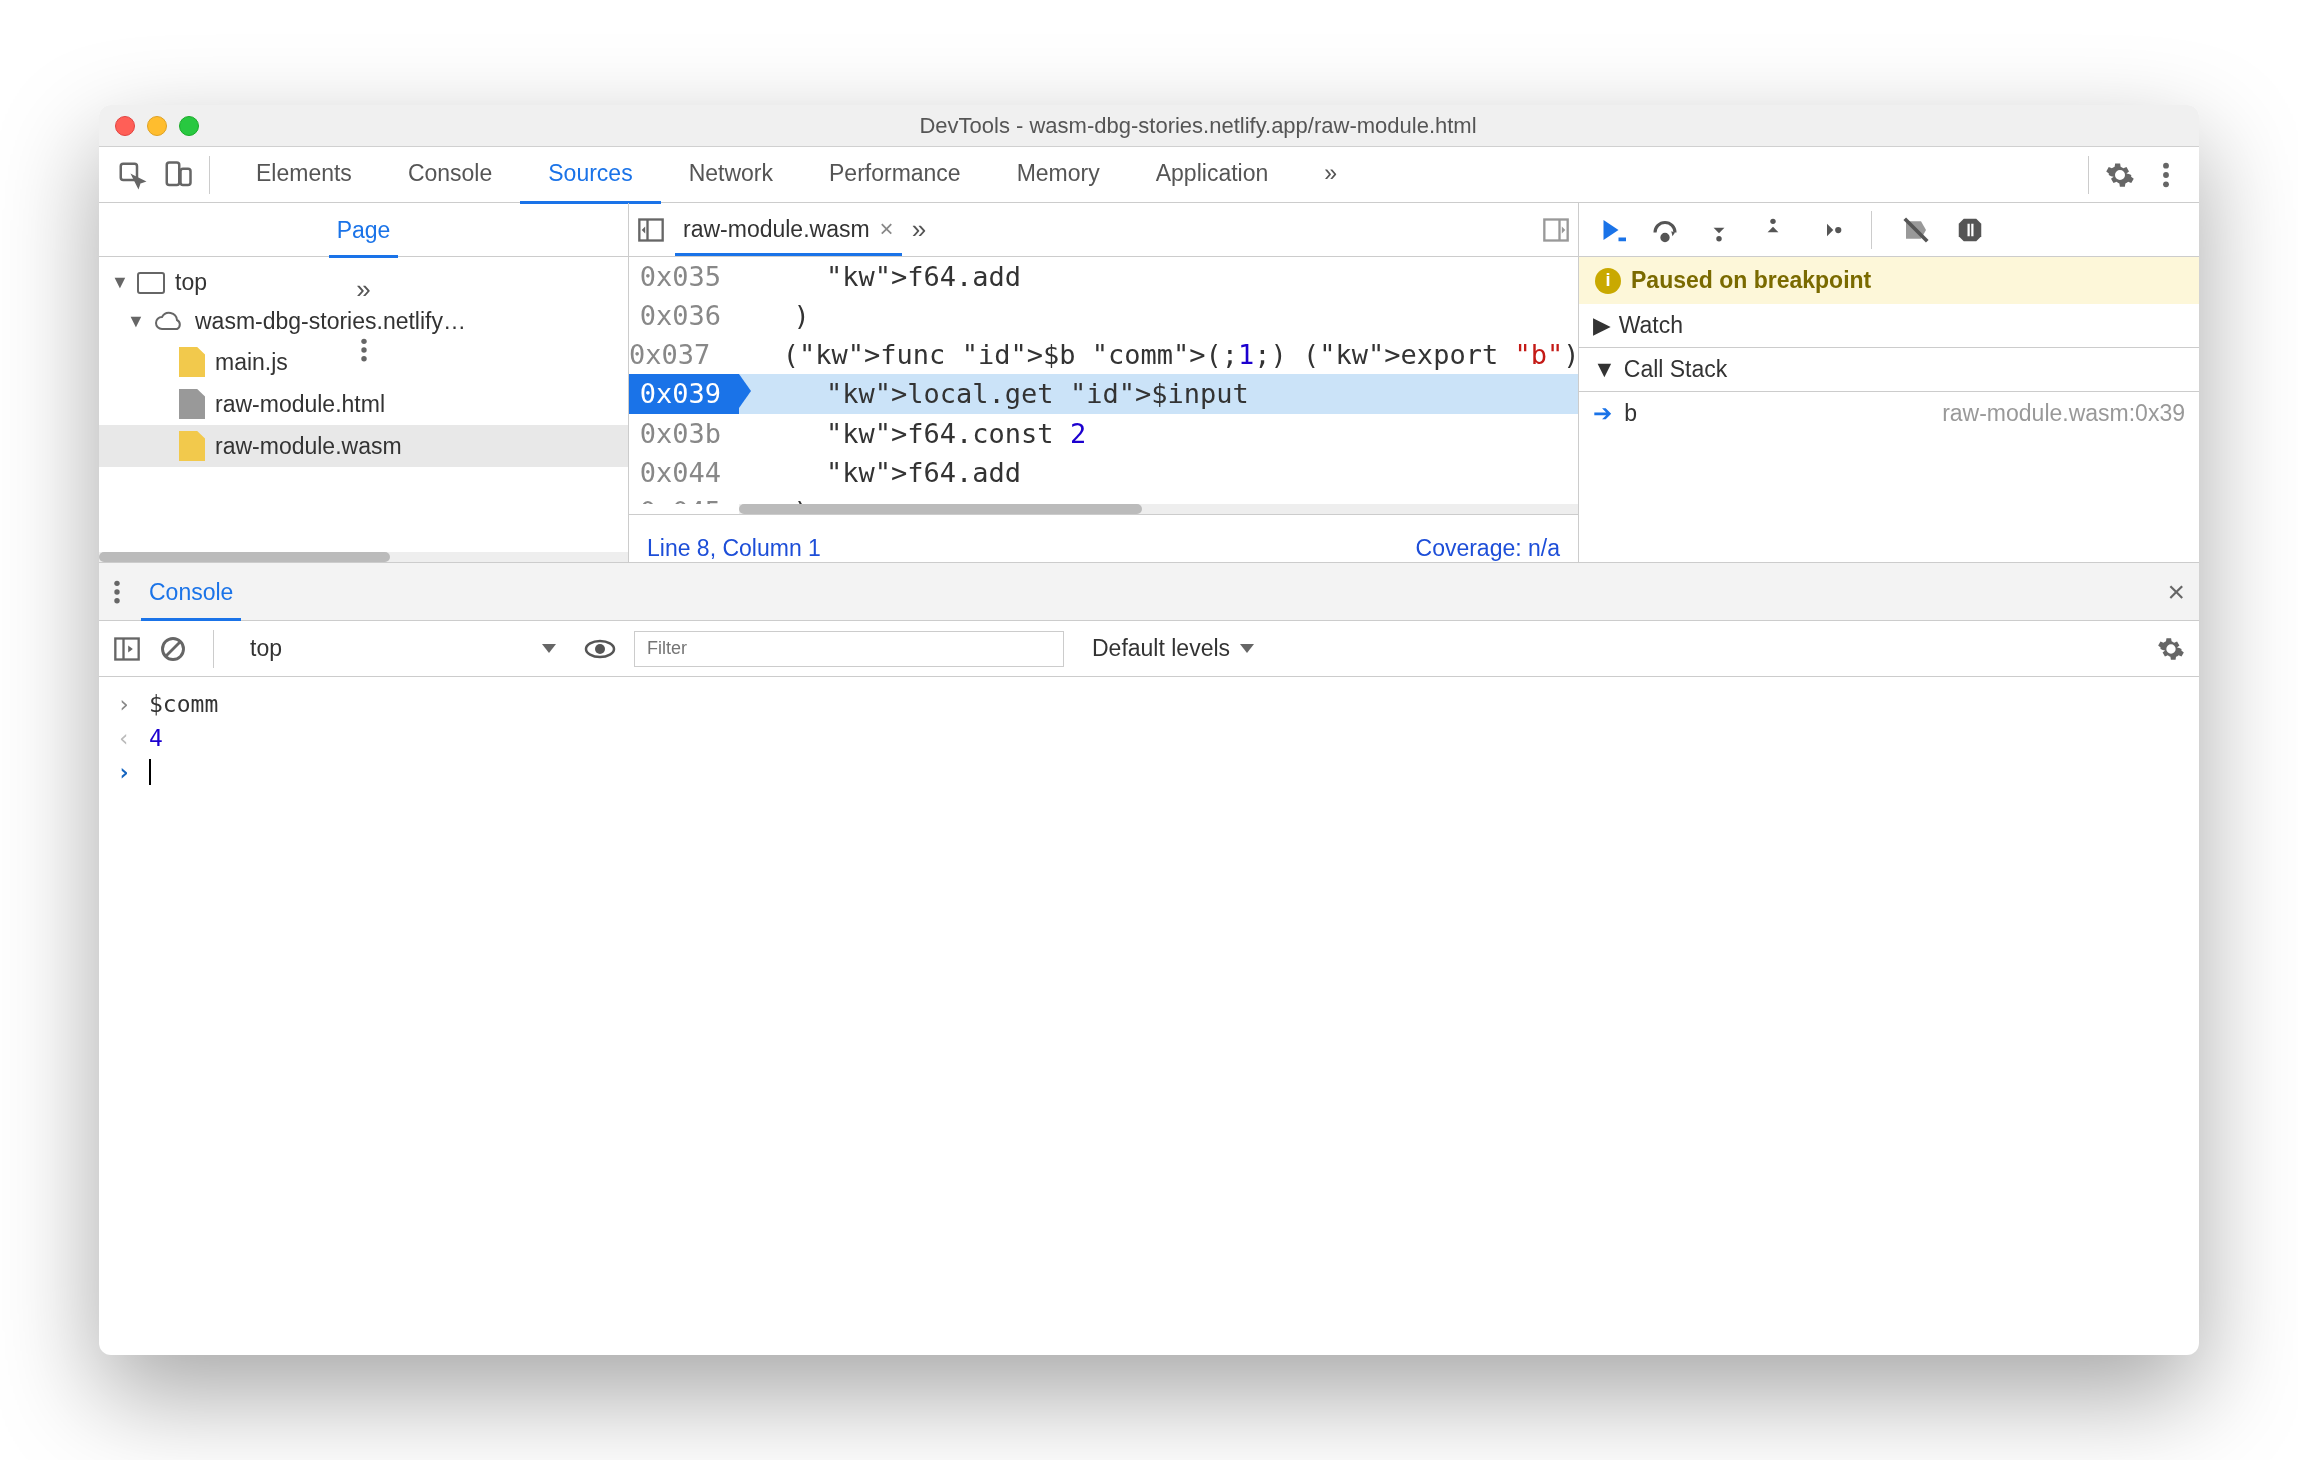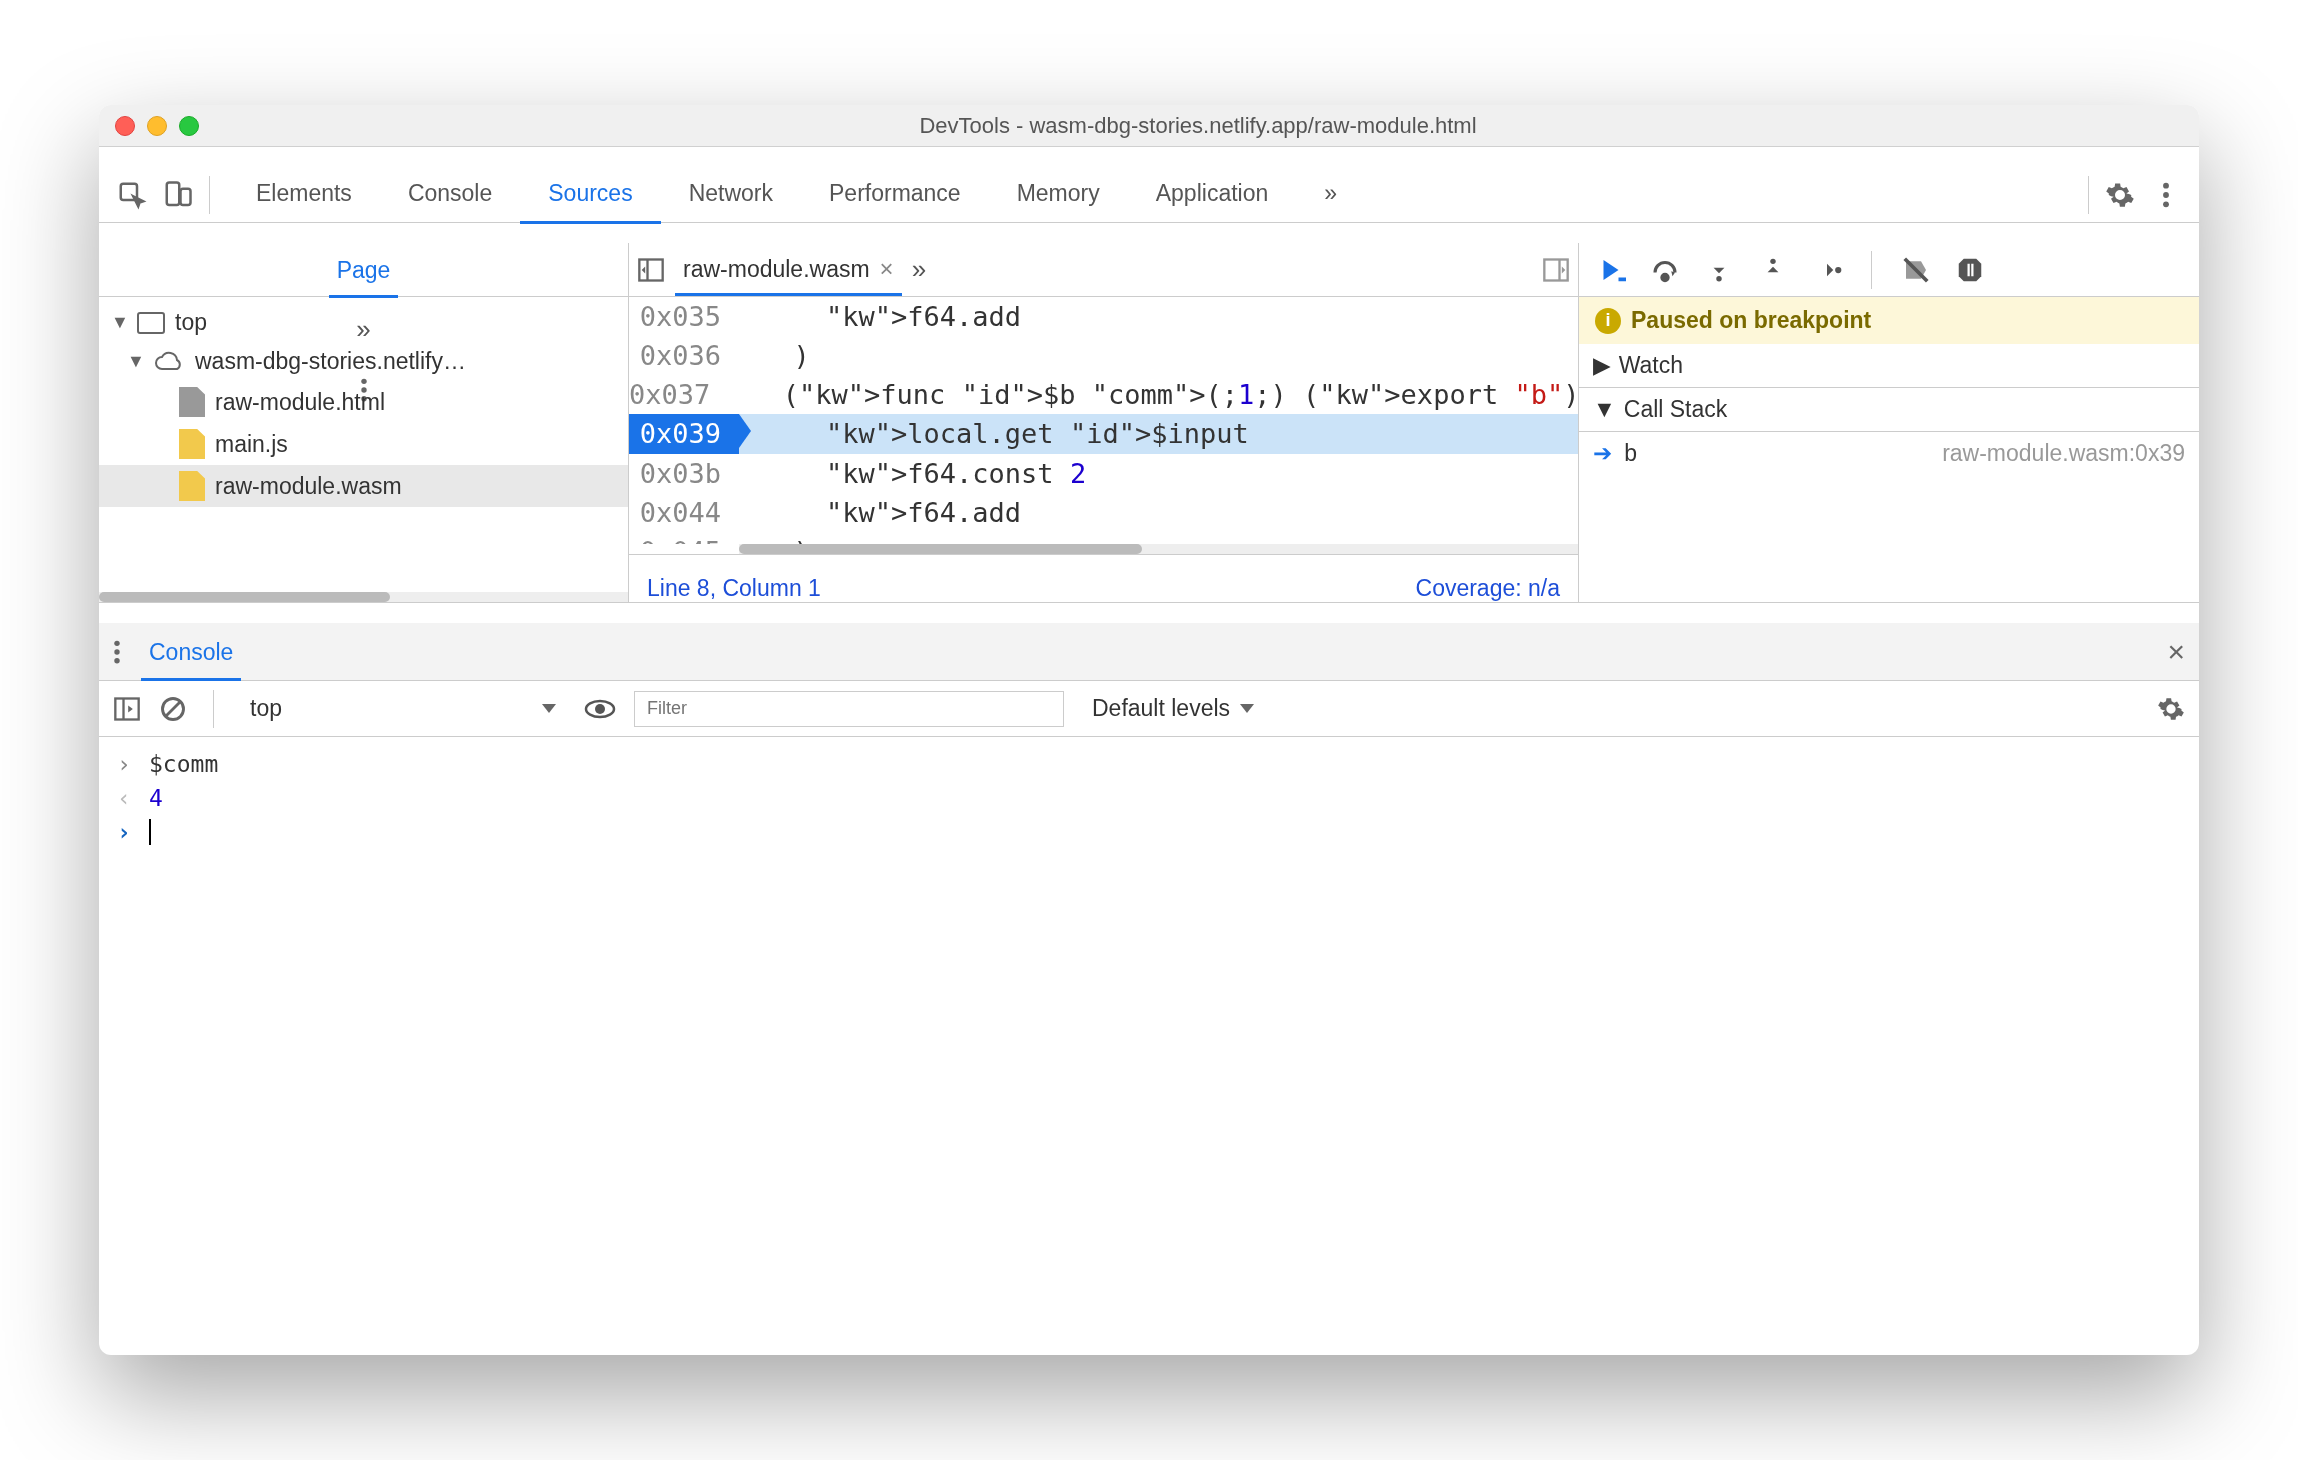--- a/index.html
+++ b/index.html
@@ -17,21 +17,20 @@
 .window {
   width: 2100px;
   height: 1250px;
   background: #fff;
   border-radius: 12px;
   box-shadow: 0 40px 100px rgba(0,0,0,0.35);
   overflow: hidden;
   display: flex;
   flex-direction: column;
   font-size: 23px;
-  gap: 20px;
 }
 .titlebar {
   height: 42px;
   background: #f0f0f0;
   display: flex;
   align-items: center;
   padding: 0 16px;
   gap: 14px;
   border-bottom: 1px solid #d0d0d0;
 }
@@ -348,26 +347,26 @@
         <div class="tree-row l1">
           <span class="tri">▼</span>
           <span class="cloudicon">
             <svg width="32" height="22" viewBox="0 0 32 22" fill="none" stroke="#666" stroke-width="2">
                 <path d="M9 18a6 6 0 010-12 8 8 0 0115 3 5 5 0 010 9H9z"></path>
               </svg>
           </span>
           <span>wasm-dbg-stories.netlify…</span>
         </div>
         <div class="tree-row l2">
+          <span class="fileicon js"></span>
+          <span>main.js</span>
+        </div>
+        <div class="tree-row l2">
           <span class="fileicon"></span>
           <span>raw-module.html</span>
-        </div>
-        <div class="tree-row l2">
-          <span class="fileicon js"></span>
-          <span>main.js</span>
         </div>
         <div class="tree-row l2 sel">
           <span class="fileicon wasm"></span>
           <span>raw-module.wasm</span>
         </div>
       </div>
       <div class="scroll-h">
           <div class="thumb" style="width:55%"></div>
         </div>
     </div>

